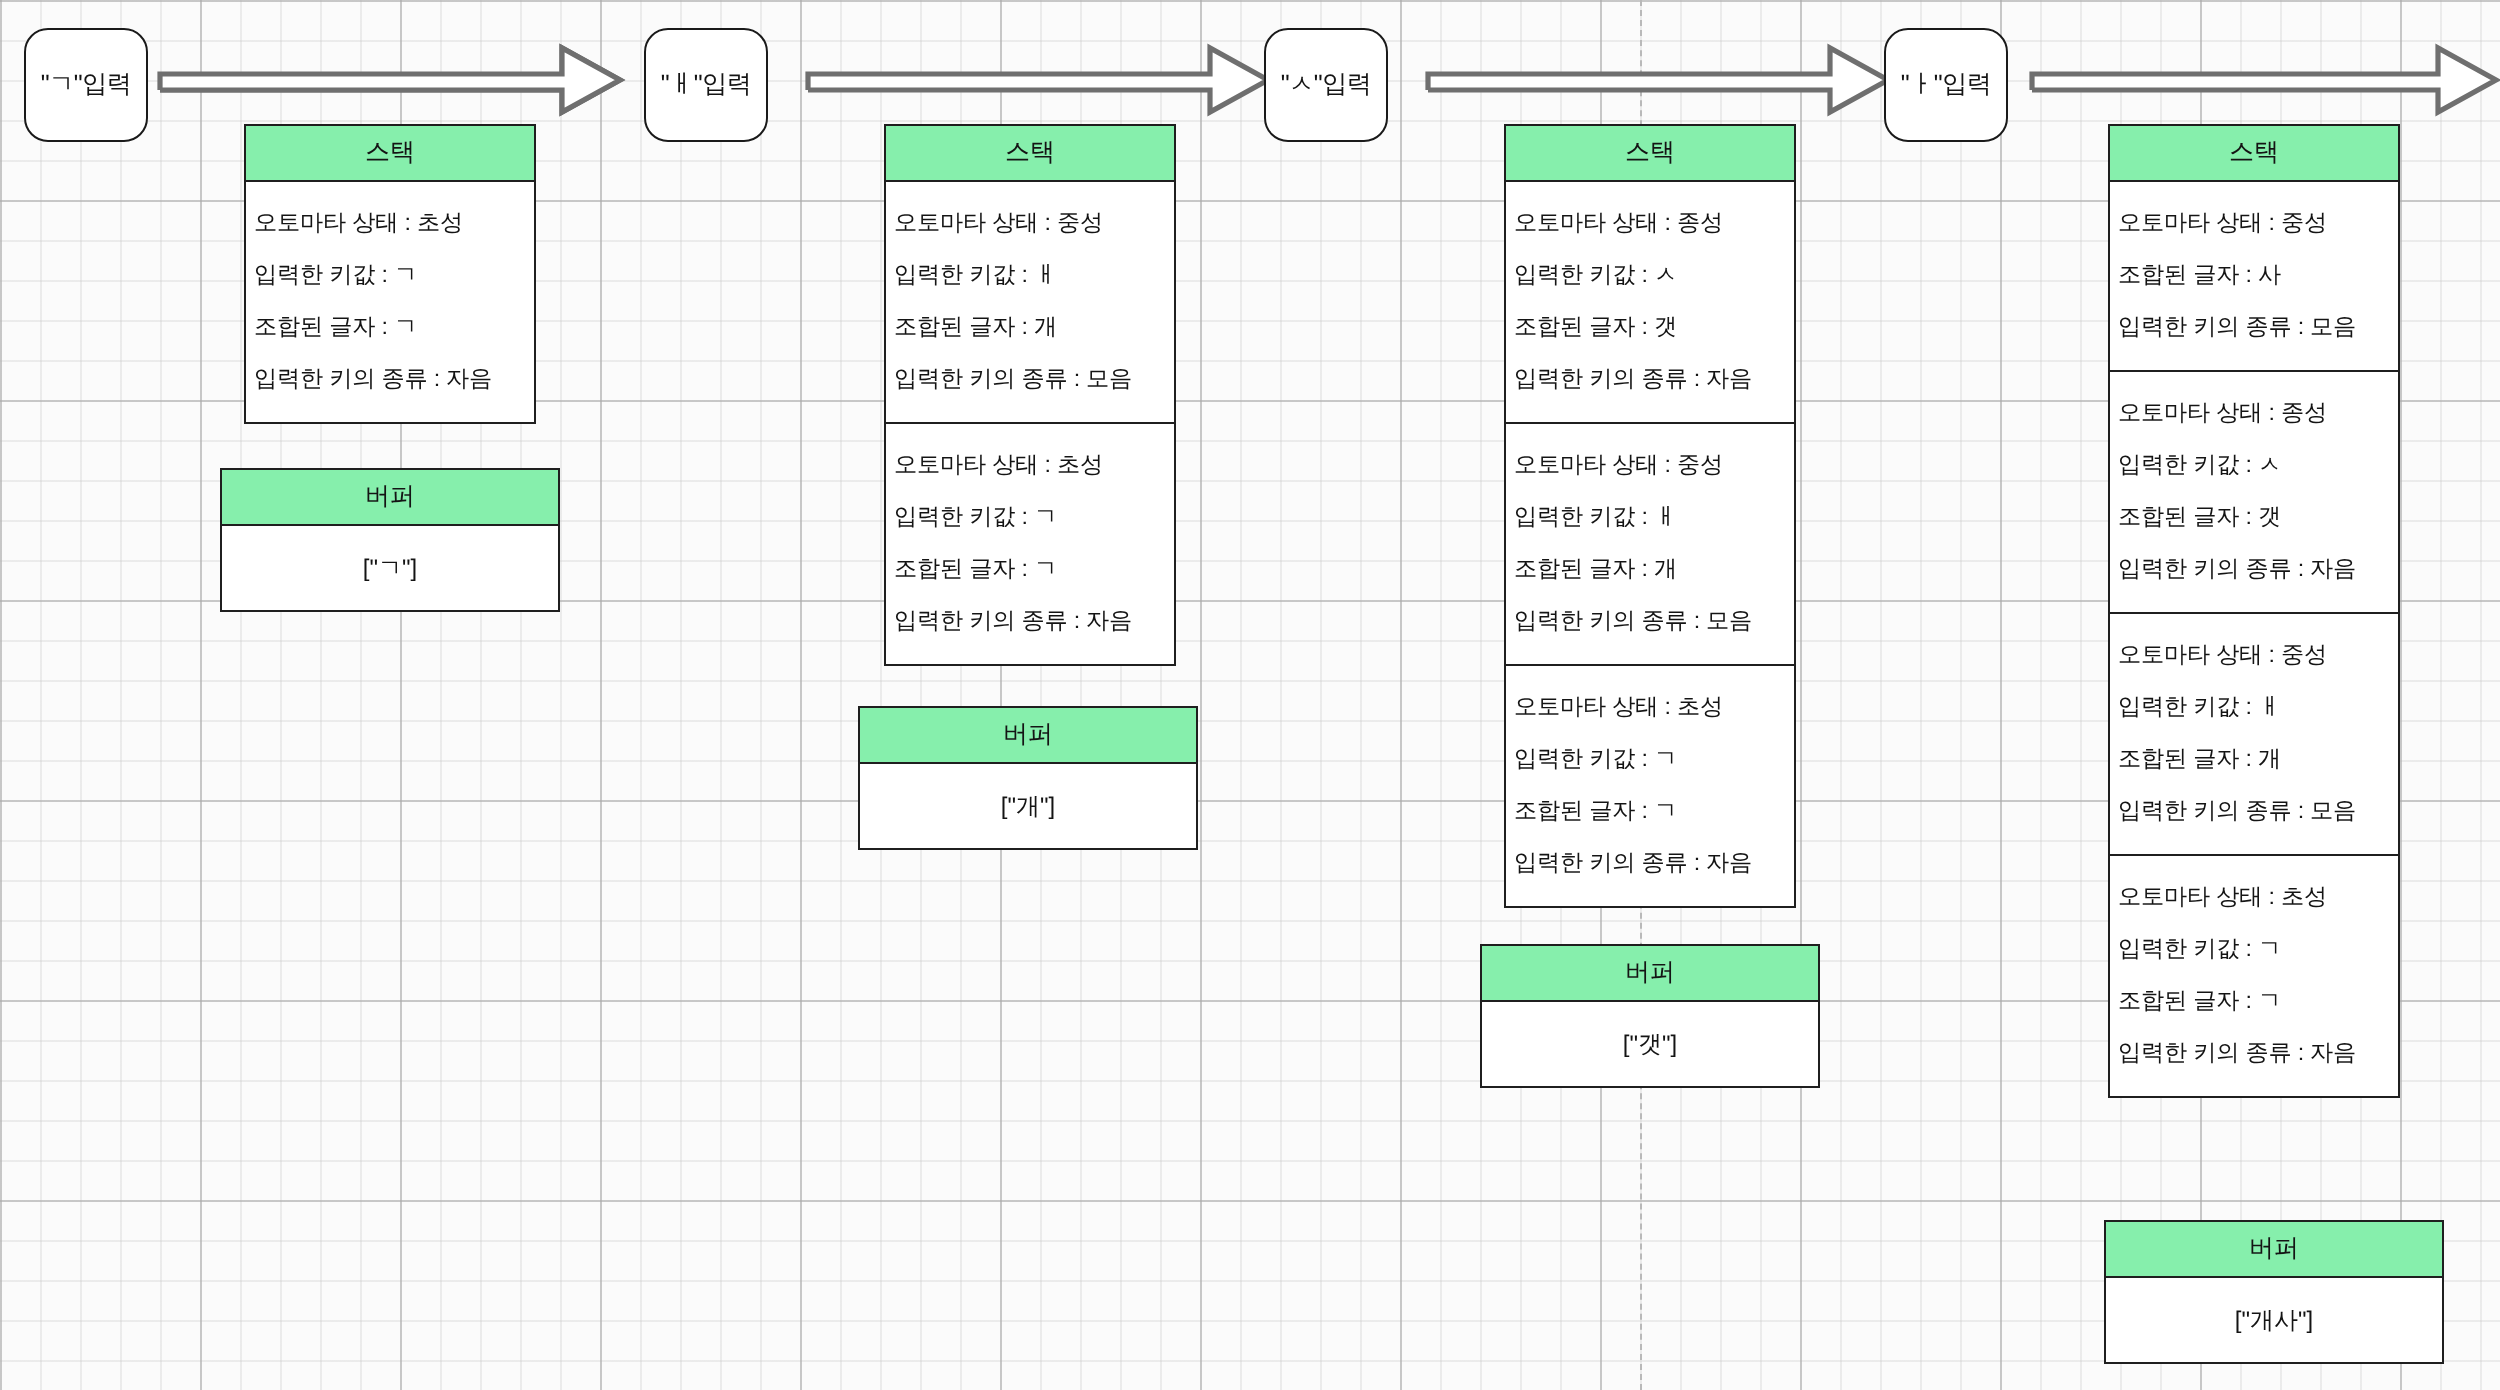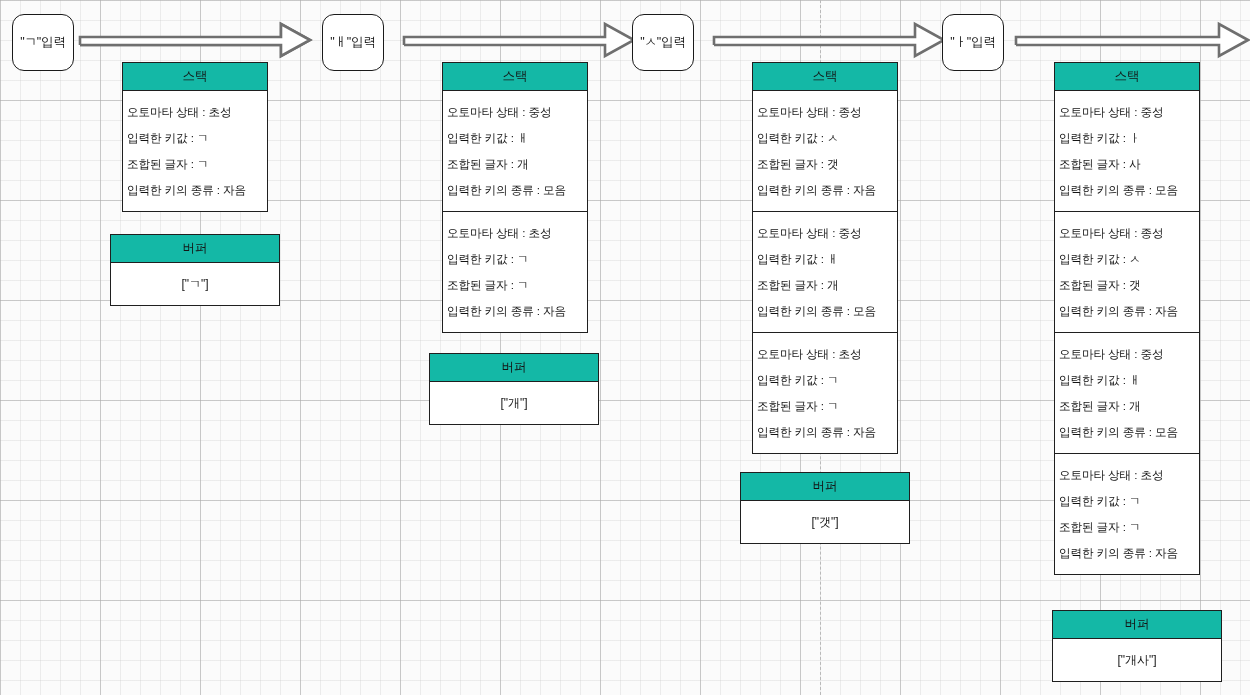--- a/index.html
+++ b/index.html
@@ -62,21 +62,21 @@
   }
   .panel-header {
     box-sizing: border-box;
     height: 28px;
     border-bottom: 1.4px solid #1f1f1f;
     display: flex;
     align-items: center;
     justify-content: center;
     font-size: 12.5px;
     color: #141414;
-    background: #14b8a6;
+    background: #86efac;
   }
   .frame-group {
     box-sizing: border-box;
     border-bottom: 1.4px solid #1f1f1f;
     padding: 7px 0 9px 0;
   }
   .frame-group:last-child {
     border-bottom: none;
   }
   .frame-row {
@@ -213,21 +213,20 @@
     <svg width="240" height="48" viewBox="0 0 240 48">
       <polyline points="4,29 4,21 207,21 207,8 236,24 207,40 207,29 4,29" fill="#ffffff" stroke="#6f6f6f" stroke-width="2.6" stroke-linejoin="miter"></polyline>
     </svg>
   </div>
 
   <div class="panel" style="left:1054px; top:62px; width:146px;">
     <div class="panel-header">스택</div>
     <div>
       <div class="frame-group">
         <div class="frame-row">오토마타 상태 : 중성</div>
-        <div class="frame-row">입력한 키값 : ㅏ</div>
         <div class="frame-row">조합된 글자 : 사</div>
         <div class="frame-row">입력한 키의 종류 : 모음</div>
       </div>
       <div class="frame-group">
         <div class="frame-row">오토마타 상태 : 종성</div>
         <div class="frame-row">입력한 키값 : ㅅ</div>
         <div class="frame-row">조합된 글자 : 갯</div>
         <div class="frame-row">입력한 키의 종류 : 자음</div>
       </div>
       <div class="frame-group">

